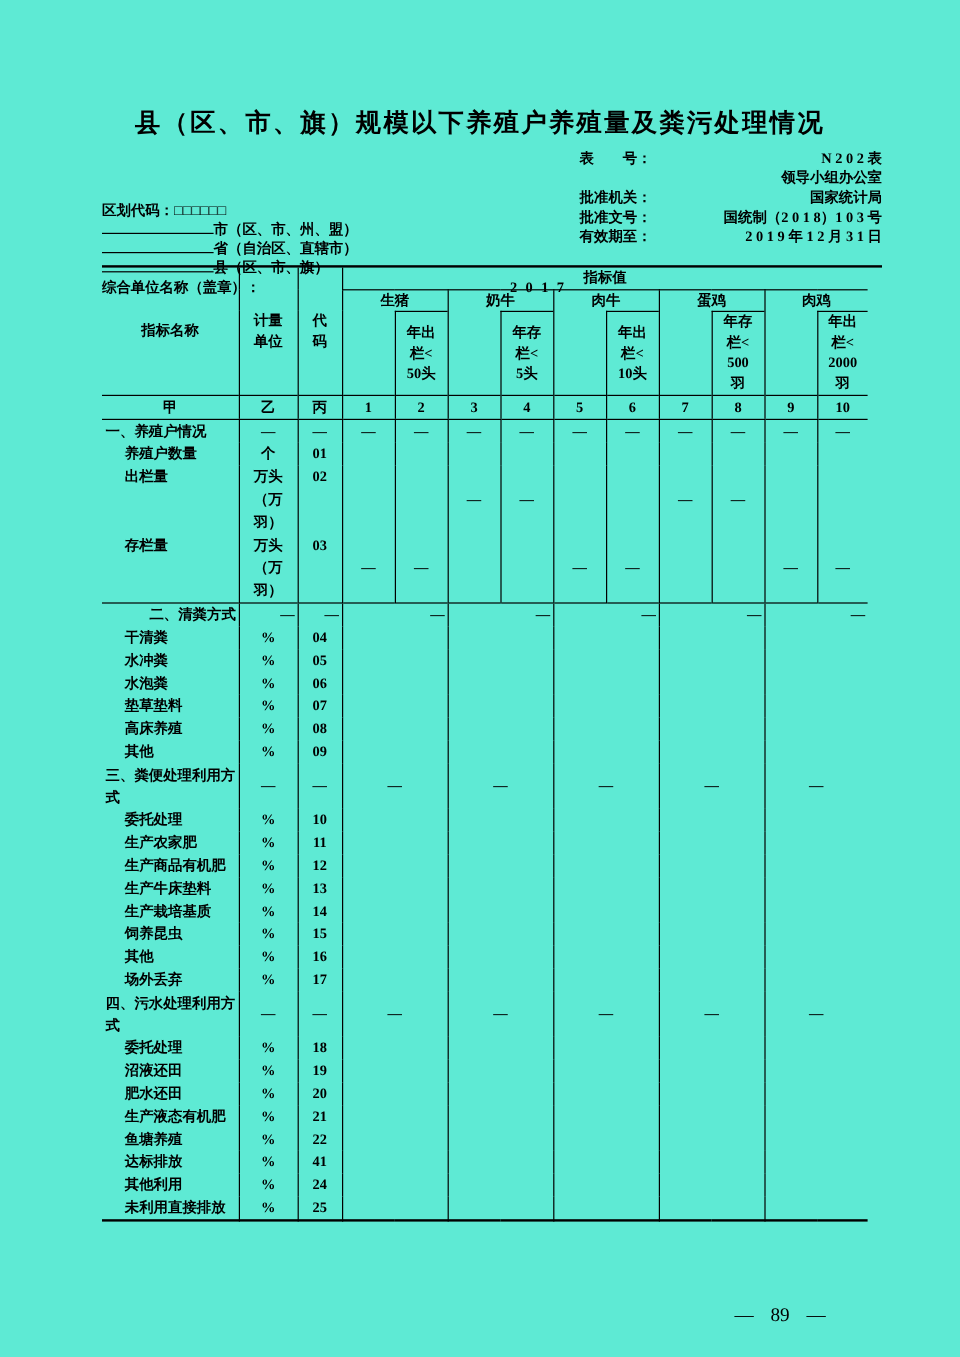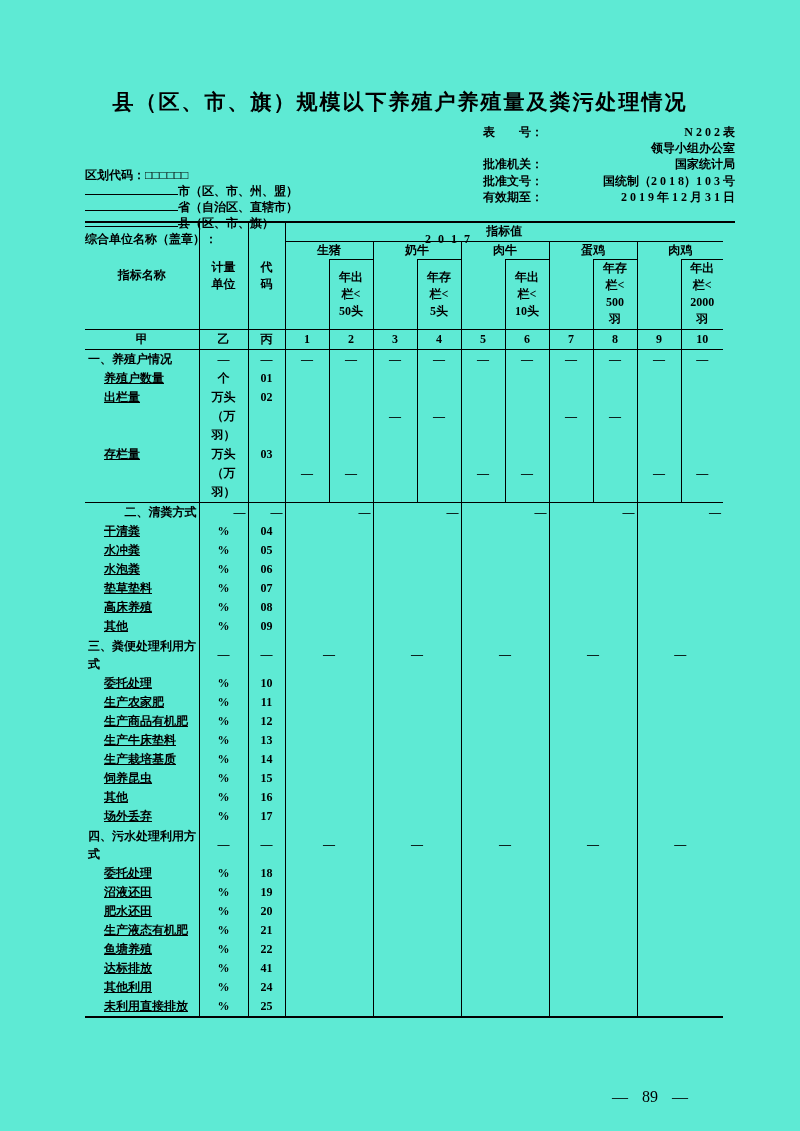--- a/index.html
+++ b/index.html
@@ -96,21 +96,21 @@
   thead tr.h-key td { height: 20px; border-top: 1px solid #000; border-bottom: 1px solid #000; }
   td.vh { border-bottom: 1px solid #000; font-family: Liberation Mono, monospace; }
   td.thr { border-top: 1px solid #000; line-height: 17px; }
   .pre { white-space: pre-line; }
   
   tbody td { height: 19px; }
   tbody tr.tall td { height: 57px; }
   tbody tr.twoline td { height: 38px; }
   tbody tr.rule td { border-top: 1px solid #000; text-align: right; }
   tbody td.lbl { text-align: left; padding-left: 3px; line-height: 19px; }
-  tbody td.lbl.ind { padding-left: 19px; text-decoration: underline; }
+  tbody td.lbl.ind { padding-left: 19px; }
   tbody tr.twoline td.lbl { line-height: 18px; }
   tbody tr.tall td.lbl, tbody tr.tall td.unit, tbody tr.tall td.code { vertical-align: top; line-height: 19px; }
   td.code, td.v, td.num { font-weight: normal; font-family: "Liberation Serif", "DejaVu Serif", serif; }
   td.unit { line-height: 19px; }
   .page-num {
     position: absolute;
     left: 612px; top: 1044px;
     font-size: 16px;
     word-spacing: 10px;
     white-space: nowrap;

